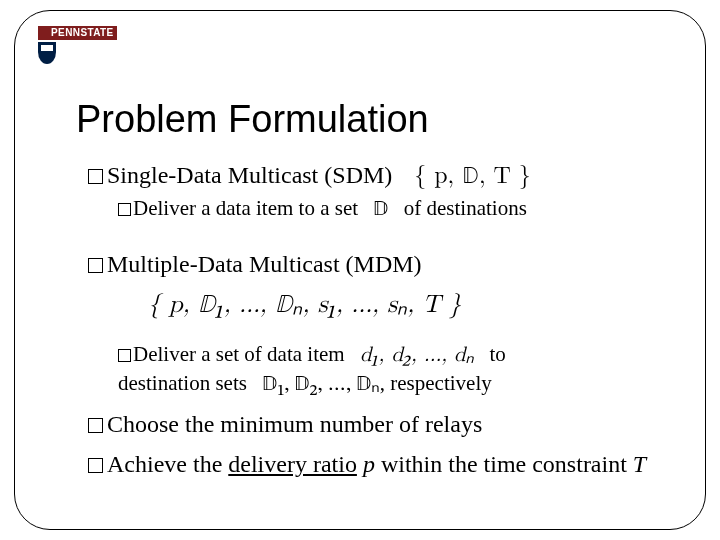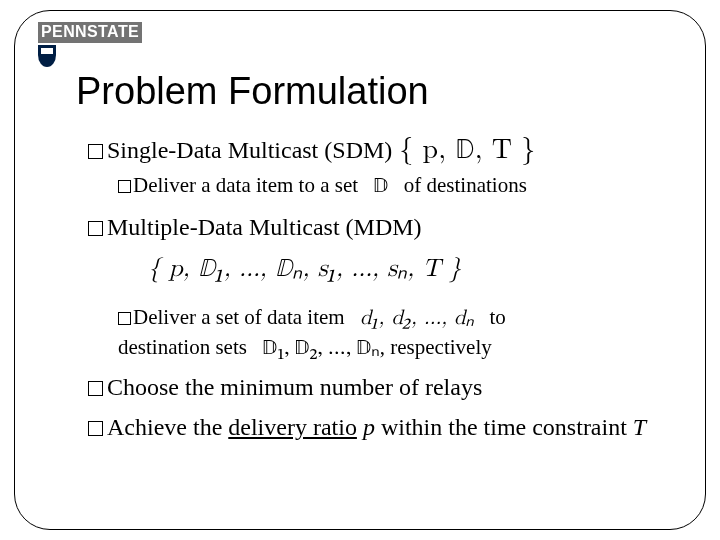--- a/index.html
+++ b/index.html
@@ -16,48 +16,48 @@
     border: 1.5px solid #000;
     border-radius: 36px;
     pointer-events: none;
   }
   .logo {
     position: absolute;
     top: 22px; left: 38px;
     width: 72px;
   }
   .logo-bar {
-    background: #737373;
+    background: #7f1d1d;
     color: #fff;
     font-family: Arial, Helvetica, sans-serif;
     font-weight: 700;
-    font-size: 16px;
+    font-size: 10px;
     letter-spacing: 0.4px;
-    padding: 1px 3px 2px 3px;
+    padding: 1px 3px 2px 13px;
     display: inline-block;
   }
   .logo-row2 { display: flex; align-items: flex-start; margin-top: 1px; }
   .shield {
     width: 18px; height: 22px;
     background: #001e44;
     border-bottom-left-radius: 9px 12px;
     border-bottom-right-radius: 9px 12px;
     position: relative;
     margin-top: 1px;
   }
   .shield::after {
     content: ""; position: absolute; top: 3px; left: 3px; right: 3px; height: 6px;
     background: #fff;
   }
   .title {
     font-family: Arial, Helvetica, sans-serif;
     font-size: 38px;
     font-weight: 400;
     color: #000;
-    margin-top: 52px;
+    margin-top: 80px;
     margin-left: 44px;
     margin-bottom: 18px;
   }
   .content {
     margin-left: 56px;
     margin-right: 40px;
     font-size: 24px;
     line-height: 1.35;
   }
   .lvl1 { margin-top: 6px; }
@@ -86,22 +86,22 @@
   .ital { font-style: italic; }
   .ul { text-decoration: underline; margin-top: 36px; }
   .bb { font-family: "Cambria Math","STIX Two Math","Segoe UI Symbol",serif; }
   .tuple-block {
     display: block;
     margin: 8px 0 18px 60px;
     font-size: 25px;
     font-style: italic;
   }
   .inline-gap { display: inline-block; width: 10px; }
-  .row-sdm { display: flex; align-items: baseline; gap: 7px; flex-wrap: nowrap; }
-  .row-sdm .tuple-inline { font-size: 28px; }
+  .row-sdm { display: flex; align-items: baseline; gap: 22px; flex-wrap: nowrap; }
+  .row-sdm .tuple-inline { font-size: 24px; }
   .lvl1.plain { margin-top: 8px; }
 </style>
 </head>
 <body>
 
 <div class="slide">
   <div class="frame"></div>
 
   <div class="logo">
     <span class="logo-bar">PENNSTATE</span>
@@ -118,21 +118,21 @@
       <span><span class="bullet-sq"></span><span>Single-Data Multicast (SDM)</span></span>
       <span class="math tuple-inline">{ p, 𝔻, T }</span>
     </div>
 
     <div class="lvl2">
       <span class="bullet-sq"></span><span>Deliver a data item to a set</span>
       <span class="inline-gap"></span><span class="math bb">𝔻</span><span class="inline-gap"></span>
       <span>of destinations</span>
     </div>
 
-    <div class="lvl1" style="margin-top:10px;">
+    <div class="lvl1" style="margin-top:23px;">
       <span class="bullet-sq"></span><span>Multiple-Data Multicast (MDM)</span>
     </div>
 
     <span class="math tuple-block">{ p, 𝔻₁, …, 𝔻ₙ, s₁, …, sₙ, T }</span>
 
     <div class="lvl2">
       <span class="bullet-sq"></span><span>Deliver a set of data item</span>
       <span class="inline-gap"></span><span class="math ital">d₁, d₂, …, dₙ</span><span class="inline-gap"></span>
       <span>to</span><br>
       <span>destination sets</span>

